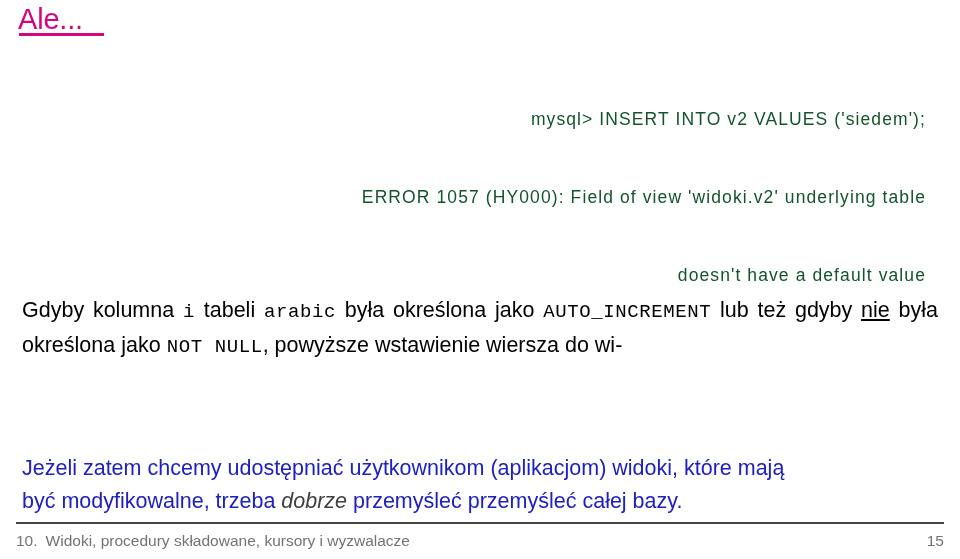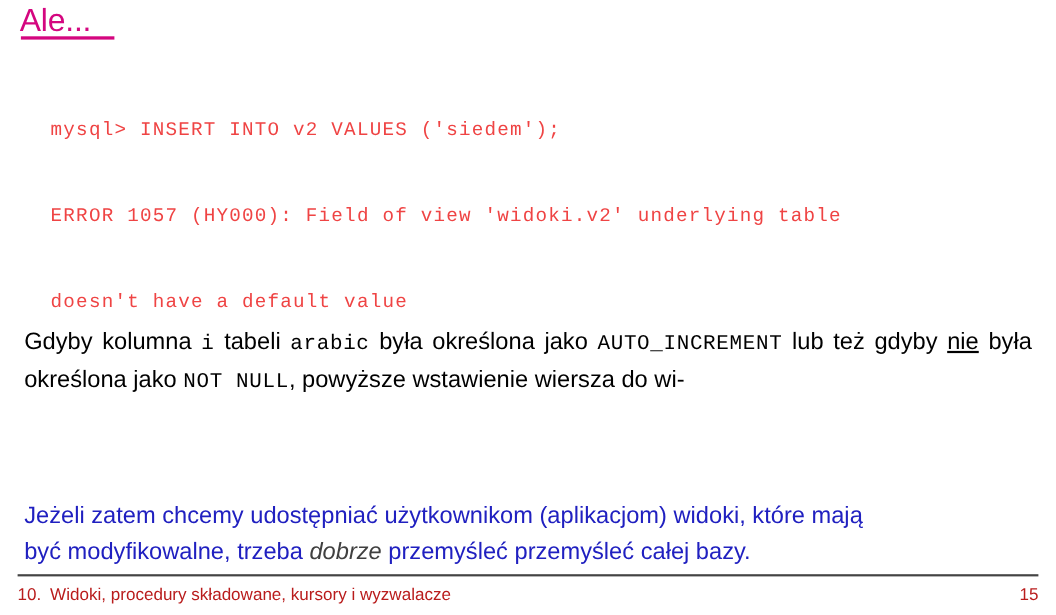--- a/index.html
+++ b/index.html
@@ -43,26 +43,27 @@
     height: 2.5px;
     background: #D4067F;
   }
 
   
   .code-block {
     position: absolute;
     left: 46px;
     top: 54px;
     width: 880px;
-    font-family: Liberation Mono, monospace;
+    font-family: Liberation Sans, sans-serif;
     font-size: 17.5px;
     line-height: 26px;
     letter-spacing: 1.1px;
-    color: #ef4444;
+    color: #14532d;
     white-space: pre;
+    text-align: right;
   }
   .code-line { display: block; }
 
   
   .para {
     position: absolute;
     left: 22px;
     width: 916px;
     font-size: 21.5px;
     line-height: 33px;
@@ -101,21 +102,21 @@
   .footer {
     position: absolute;
     left: 16px;
     top: 530px;
     width: 928px;
     display: flex;
     justify-content: space-between;
     align-items: baseline;
     font-size: 15.5px;
     line-height: 22px;
-    color: #b91c1c;
+    color: #737373;
   }
   .footer-left { white-space: nowrap; }
   .footer-left .sec-num { margin-right: 8px; }
   .footer-right { white-space: nowrap; }
 </style>
 </head>
 <body>
 
 <div class="slide">
 

